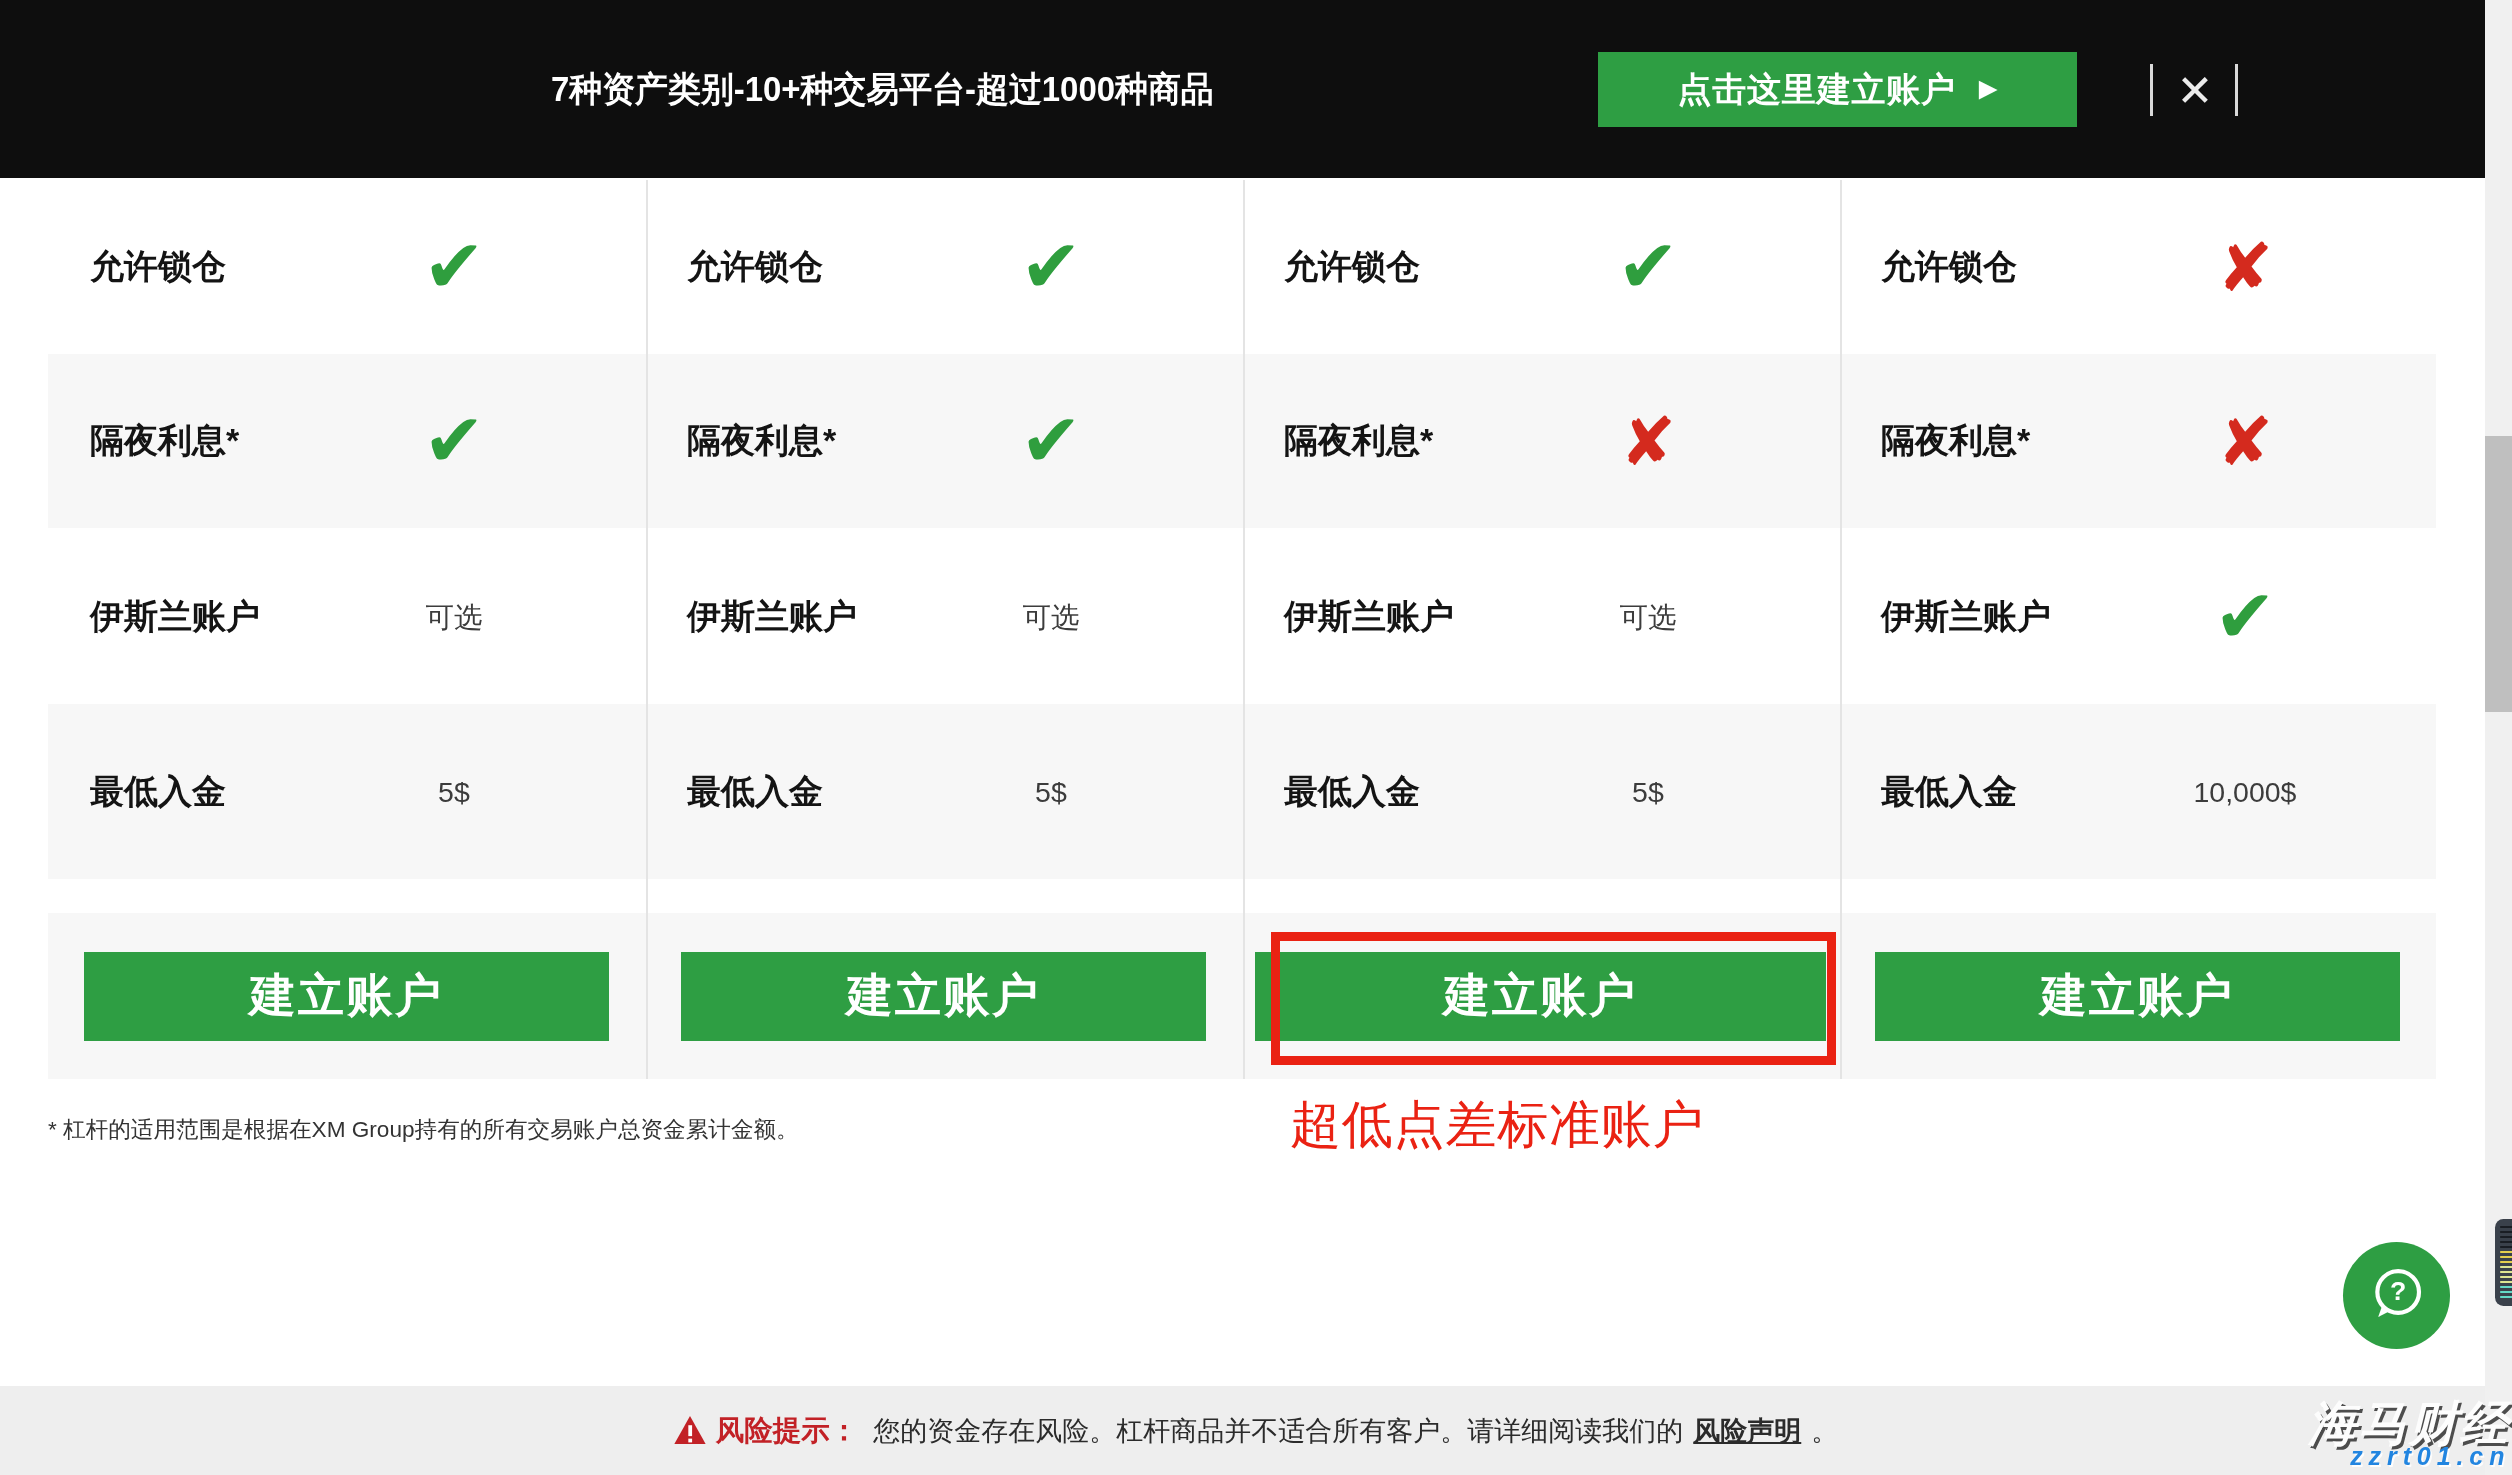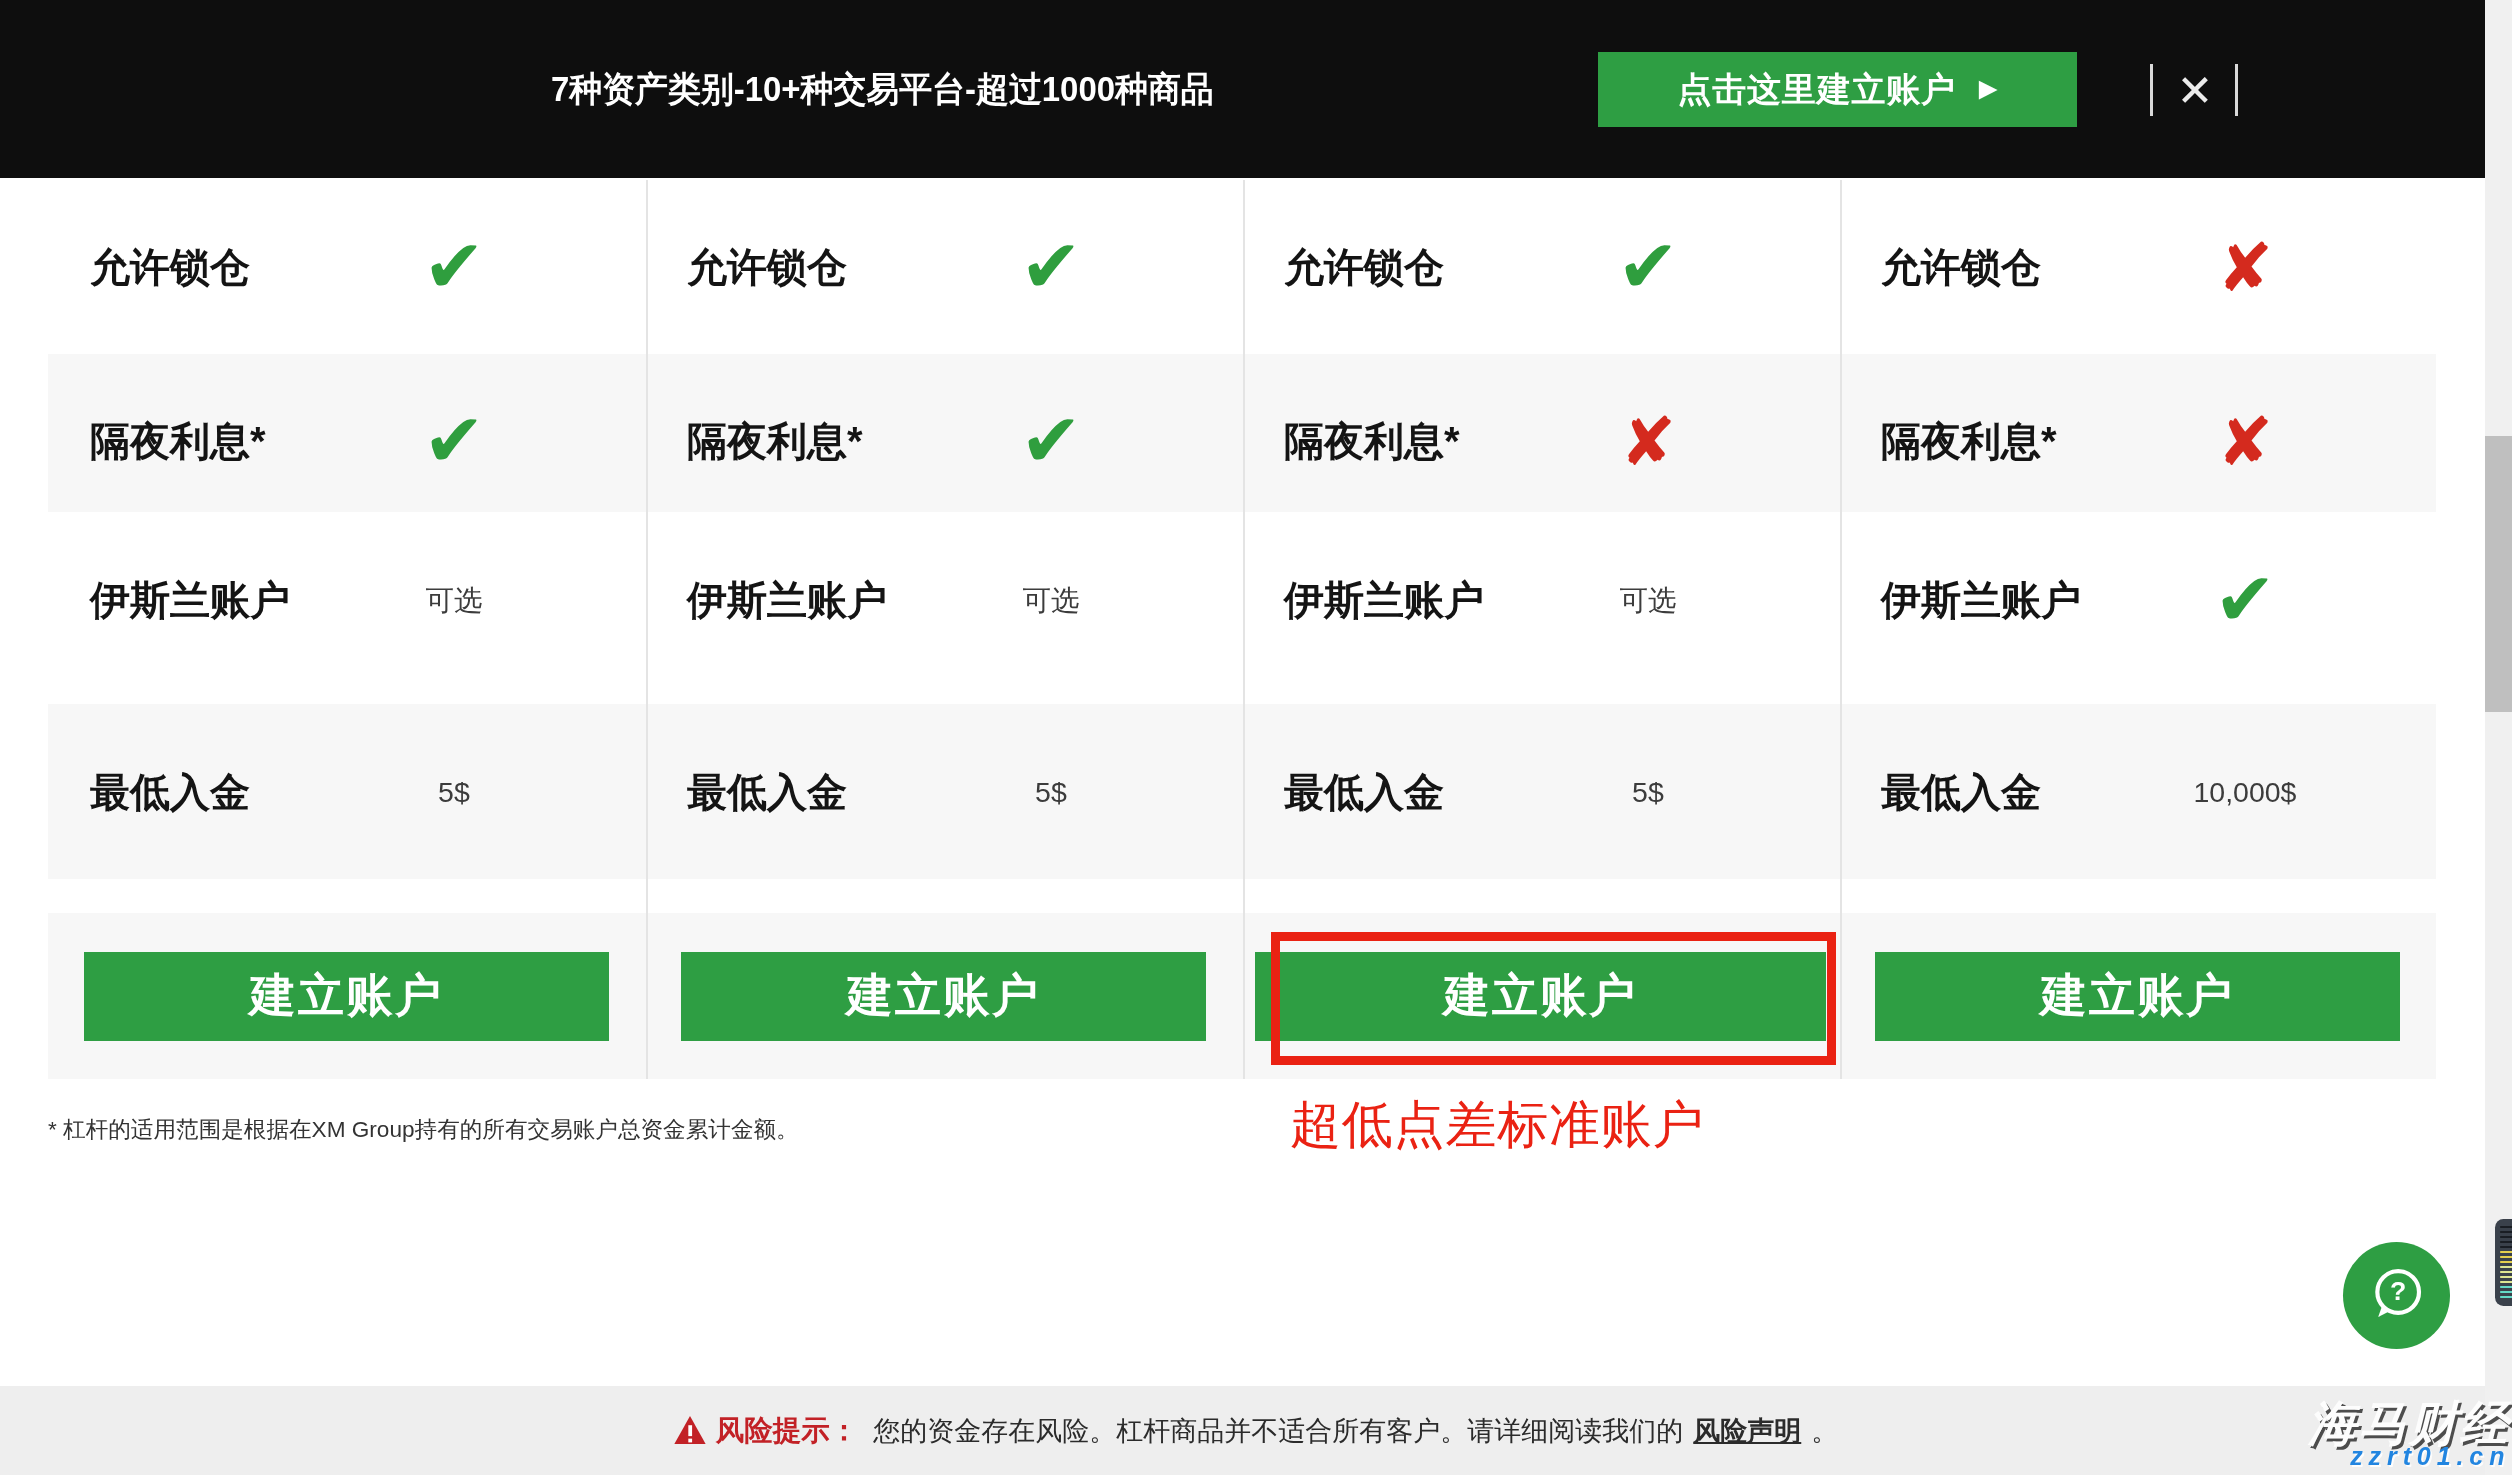--- a/index.html
+++ b/index.html
@@ -28,29 +28,29 @@
   .topbar-close {
     position:absolute; left:2170px; top:59px; width:50px; height:62px;
     background:none; border:none; cursor:pointer; color:#ececec;
     font-size:44px; font-weight:700; display:flex; align-items:center; justify-content:center;
     font-family:inherit;
   }
   
   .stripe { position:absolute; left:48px; width:2388px; display:grid; grid-template-columns:repeat(4,1fr); }
   .r1 { top:180px; height:174px; background:#ffffff; }
   .r2 { top:354px; height:174px; background:#f7f7f7; }
-  .r3 { top:512px; height:176px; background:#ffffff; }
+  .r3 { top:529px; height:176px; background:#ffffff; }
   .r4 { top:704px; height:175px; background:#f7f7f7; }
   .r5 { top:913px; height:166px; background:#f7f7f7; }
   .col-divider { position:absolute; top:180px; height:899px; width:1.7px; background:#e4e4e4; z-index:2; }
   .cd1 { left:646px; } .cd2 { left:1243px; } .cd3 { left:1840px; }
   .cell { position:relative; }
   .feat-label {
     position:absolute; left:42px; top:50%; transform:translateY(-50%);
-    font-size:40px; font-weight:700; color:#141414; white-space:nowrap;
+    font-size:34px; font-weight:700; color:#141414; white-space:nowrap;
   }
   .feat-value {
     position:absolute; left:68%; top:50%; transform:translate(-50%,-50%);
     white-space:nowrap; line-height:1;
   }
   .feat-value[data-type="check"] { color:#2f9e3e; font-size:74px; font-weight:900; }
   .feat-value[data-type="cross"] { color:#d42a1e; font-size:67px; font-weight:900; }
   .feat-value[data-type="text"]  { color:#3c3c3c; font-size:28.5px; font-weight:400; }
   
   .btn-cell { display:flex; align-items:center; justify-content:center; }

